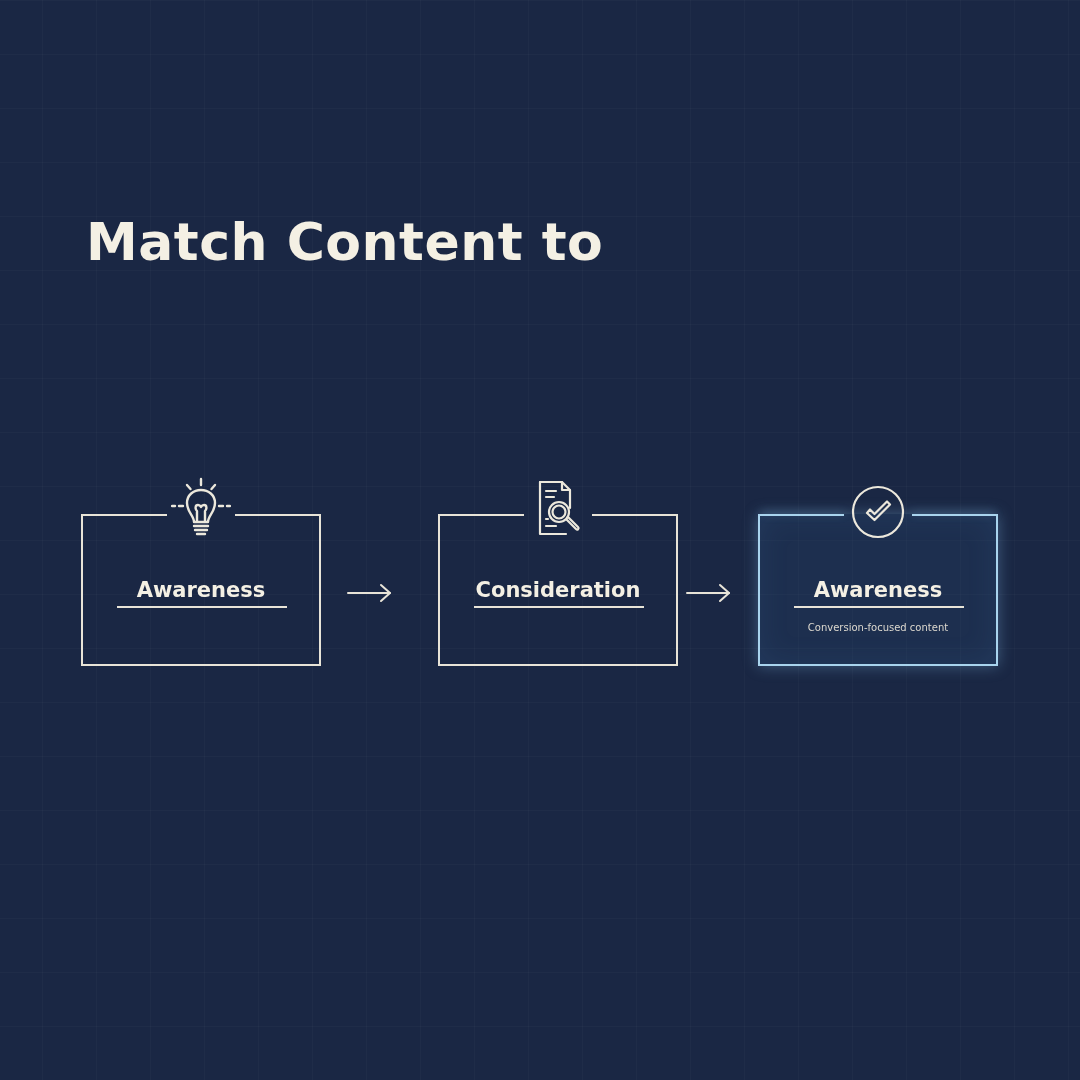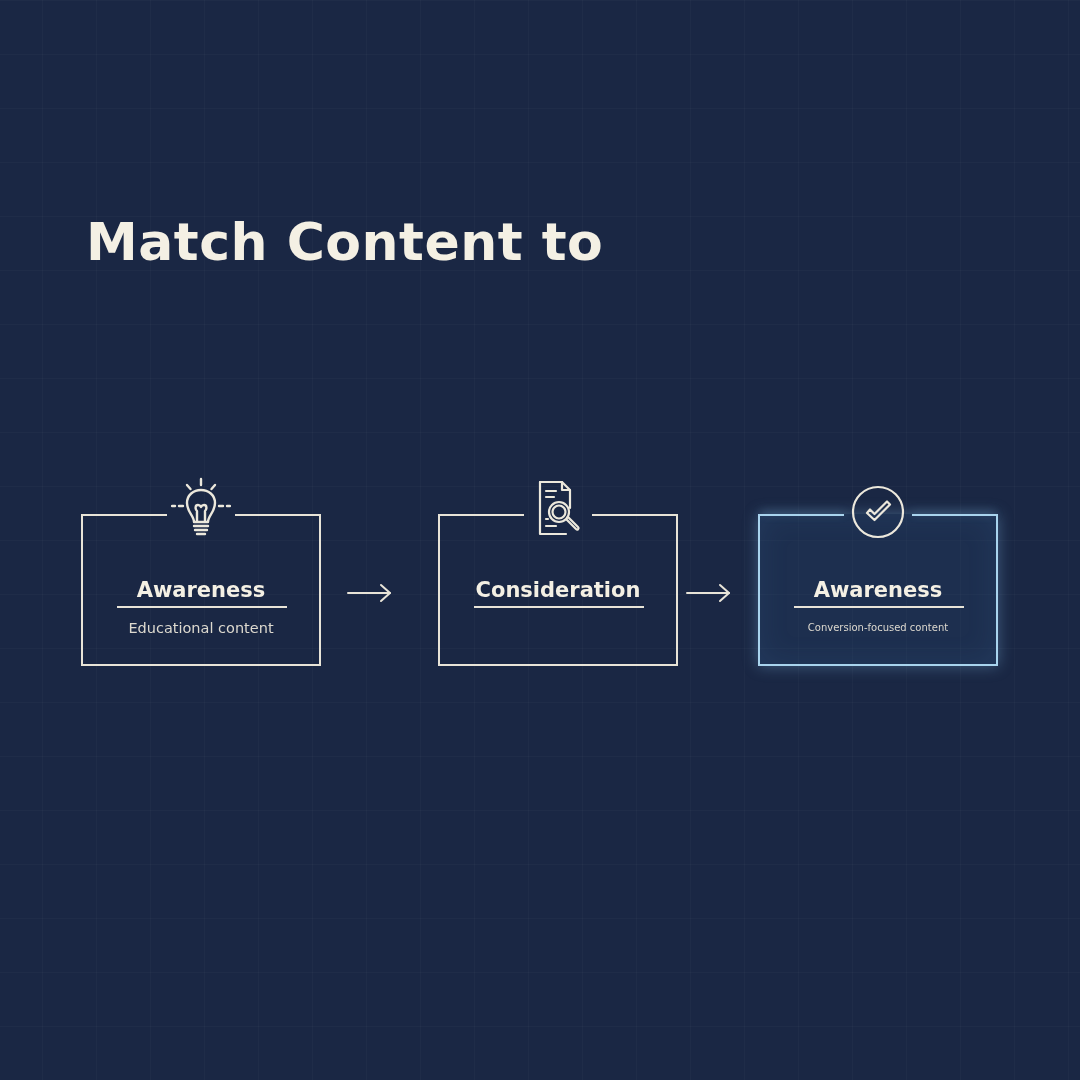--- a/index.html
+++ b/index.html
@@ -132,21 +132,20 @@
       <line x1="56" y1="30" x2="59" y2="30"></line>
       <path d="M23 46 C23 40 16 36 16 27 C16 19 22.5 14 30 14 C37.5 14 44 19 44 27 C44 36 37 40 37 46 Z"></path>
       <path d="M26 45 L26 35 C24 33 24 29 27 29 C29 29 30 31 30 31 C30 31 31 29 33 29 C36 29 36 33 34 35 L34 45"></path>
       <line x1="23" y1="50" x2="37" y2="50"></line>
       <line x1="24" y1="54" x2="36" y2="54"></line>
       <line x1="26" y1="58" x2="34" y2="58"></line>
     </svg>
   </div>
   <div class="label">Awareness</div>
   <div class="rule"></div>
-  <div class="desc">Educational content</div>
 </div>
 
 <div class="arrow" id="arrow-1">
   <svg width="46" height="22" viewBox="0 0 46 22" fill="none" stroke="#e8e4d8" stroke-width="2" stroke-linecap="round" stroke-linejoin="round">
     <line x1="2" y1="11" x2="44" y2="11"></line>
     <polyline points="35,3 44,11 35,19"></polyline>
   </svg>
 </div>
 
 <div class="stage" id="stage-consideration">

